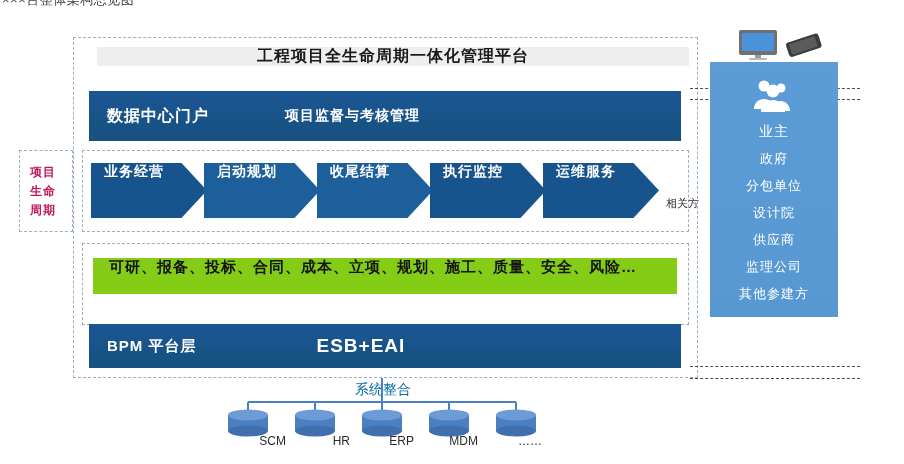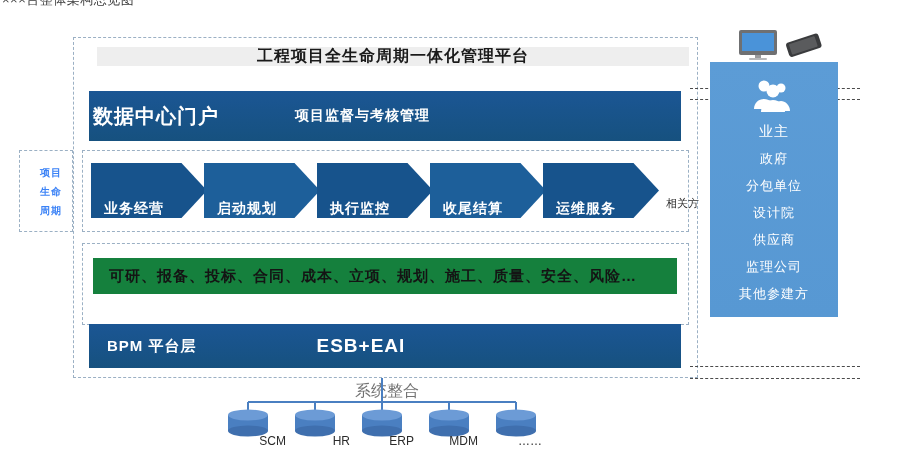--- a/index.html
+++ b/index.html
@@ -38,38 +38,38 @@
   }
 
   
   .portal-bar {
     position: absolute; left: 89px; top: 91px;
     width: 592px; height: 50px;
     background: linear-gradient(180deg,#1b5694 0%,#16517f 100%);
     display: flex; align-items: center;
   }
   .portal-bar .lbl-a {
-    color: #ffffff; font-size: 20px; font-weight: bold;
-    margin-left: 4px; letter-spacing: 1px;
+    color: #ffffff; font-size: 16px; font-weight: bold;
+    margin-left: 18px; letter-spacing: 1px;
   }
   .portal-bar .lbl-b {
     color: #ffffff; font-size: 14px; font-weight: bold;
     margin-left: 76px; letter-spacing: 1px;
   }
 
   
   .side-label {
     position: absolute; width: 54px;
     border: 1px dashed #9bb0c4;
     display: flex; align-items: center; justify-content: center;
     background: #ffffff;
   }
   .side-label .sl-txt {
-    font-size: 10px; font-weight: bold; color: #3b82f6;
-    line-height: 19px; text-align: right; letter-spacing: 1px;
+    font-size: 12px; font-weight: bold; color: #be185d;
+    line-height: 19px; text-align: left; letter-spacing: 1px;
     width: 32px;
   }
   #lifecycle-label { left: 19px; top: 150px; height: 82px; }
   #process-label   { left: 19px; top: 243px; height: 82px; }
 
   
   .band-dashed {
     position: absolute; left: 82px;
     width: 607px;
     border: 1px dashed #9bb0c4;
@@ -78,21 +78,21 @@
   #process-band   { top: 243px; height: 82px; }
 
   
   .chev-row {
     position: absolute; left: 91px; top: 163px;
     width: 580px; height: 55px;
     display: flex; align-items: flex-start;
   }
   .chevron {
     position: relative; height: 55px; width: 116px;
-    display: flex; align-items: flex-end;
+    display: flex; align-items: flex-start;
     margin-right: -3px;
   }
   .chevron .body {
     position: absolute; left: 0; top: 0; width: 100%; height: 100%;
     clip-path: polygon(0 0, 78% 0, 100% 50%, 78% 100%, 0 100%);
   }
   .chevron .ctxt {
     position: relative; z-index: 2;
     color: #ffffff; font-size: 14px; font-weight: bold;
     letter-spacing: 1px; margin-left: 13px;
@@ -102,22 +102,22 @@
 
   .stake-arrow-label {
     position: absolute; left: 666px; top: 196px;
     font-size: 11px; color: #2b2b2b; white-space: nowrap;
   }
 
   
   .process-bar {
     position: absolute; left: 93px; top: 258px;
     width: 584px; height: 36px;
-    background: #15803d;
-    display: flex; align-items: center;
+    background: #84cc16;
+    display: flex; 
   }
   .process-bar .ptxt {
     margin-left: 16px; font-size: 15px; font-weight: bold;
     color: #141414; letter-spacing: 1px;
   }
 
   
   .bpm-bar {
     position: absolute; left: 89px; top: 324px;
     width: 592px; height: 44px;
@@ -158,21 +158,21 @@
 
   
   .devices {
     position: absolute; left: 731px; top: 28px;
     width: 100px; height: 33px;
   }
 
   
   .sys-label {
     position: absolute; left: 352px; top: 381px;
-    font-size: 16px; color: #737373; background: #ffffff;
+    font-size: 14px; color: #0369a1; background: #ffffff;
     padding: 0 3px; white-space: nowrap;
   }
   .sys-svg { position: absolute; left: 222px; top: 378px; }
   .db-labels {
     position: absolute; left: 222px; top: 434px;
     width: 320px; display: flex;
   }
   .db-label {
     width: 68px; text-align: right;
     font-size: 12px; color: #2b2b2b;
@@ -203,27 +203,27 @@
 
   <div class="chev-row">
     <div class="chevron chev-dark">
       <div class="body"></div>
       <span class="ctxt">业务经营</span>
     </div>
     <div class="chevron chev-light">
       <div class="body"></div>
       <span class="ctxt">启动规划</span>
     </div>
+    <div class="chevron chev-light">
+      <div class="body"></div>
+      <span class="ctxt">收尾结算</span>
+    </div>
     <div class="chevron chev-dark">
       <div class="body"></div>
       <span class="ctxt">执行监控</span>
-    </div>
-    <div class="chevron chev-light">
-      <div class="body"></div>
-      <span class="ctxt">收尾结算</span>
     </div>
     <div class="chevron chev-dark">
       <div class="body"></div>
       <span class="ctxt">运维服务</span>
     </div>
   </div>
 
   <div class="stake-arrow-label">相关方</div>
 
   <div class="band-dashed" id="process-band"></div>

